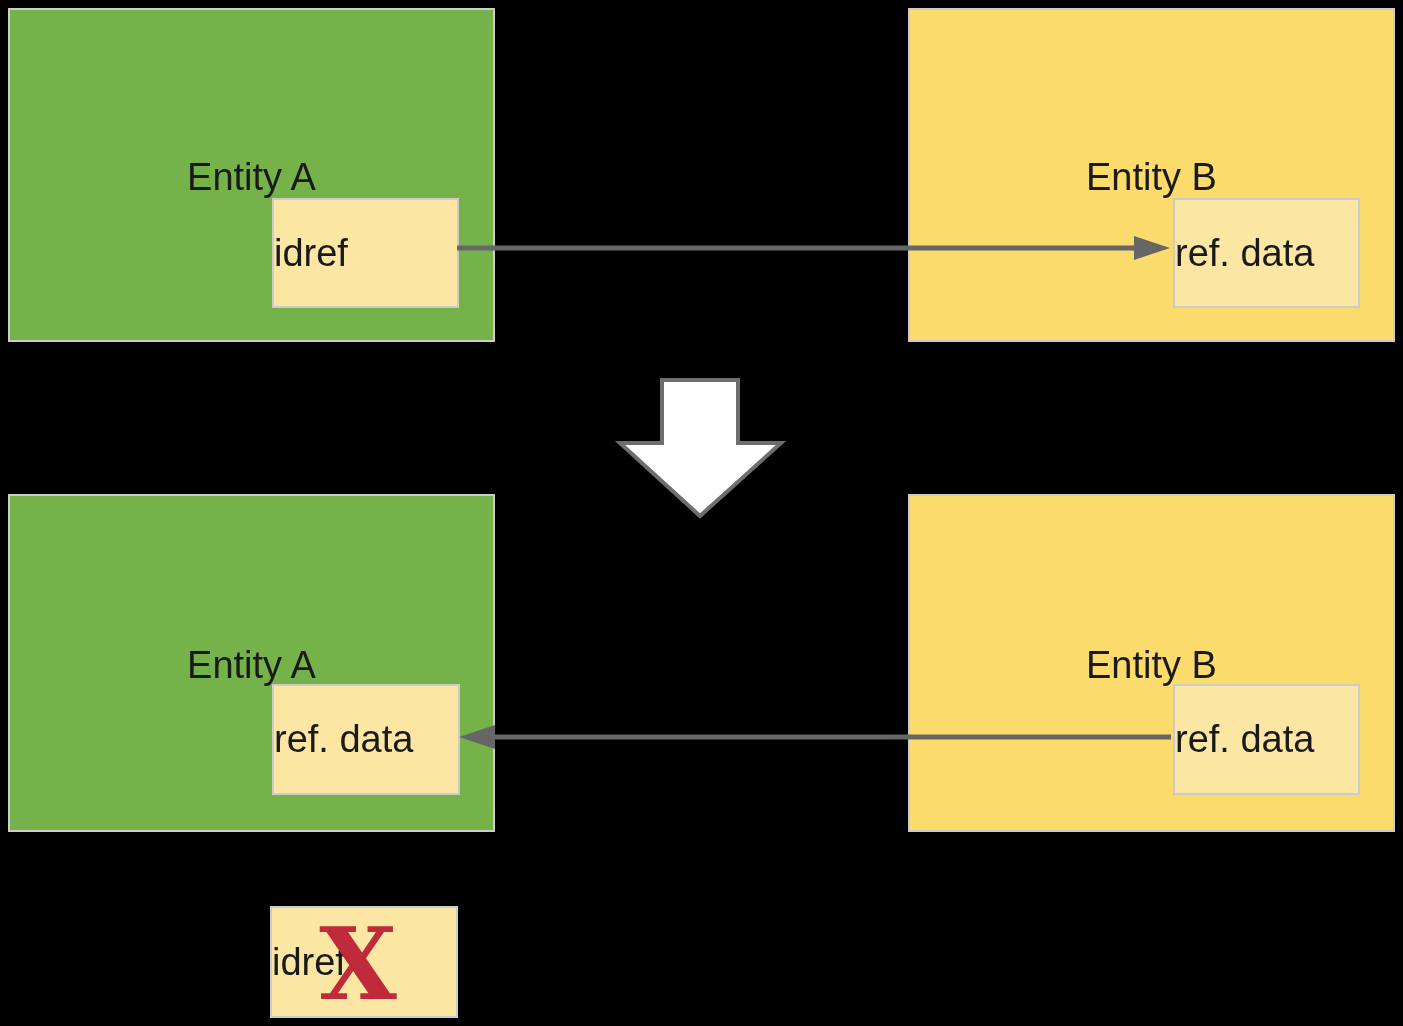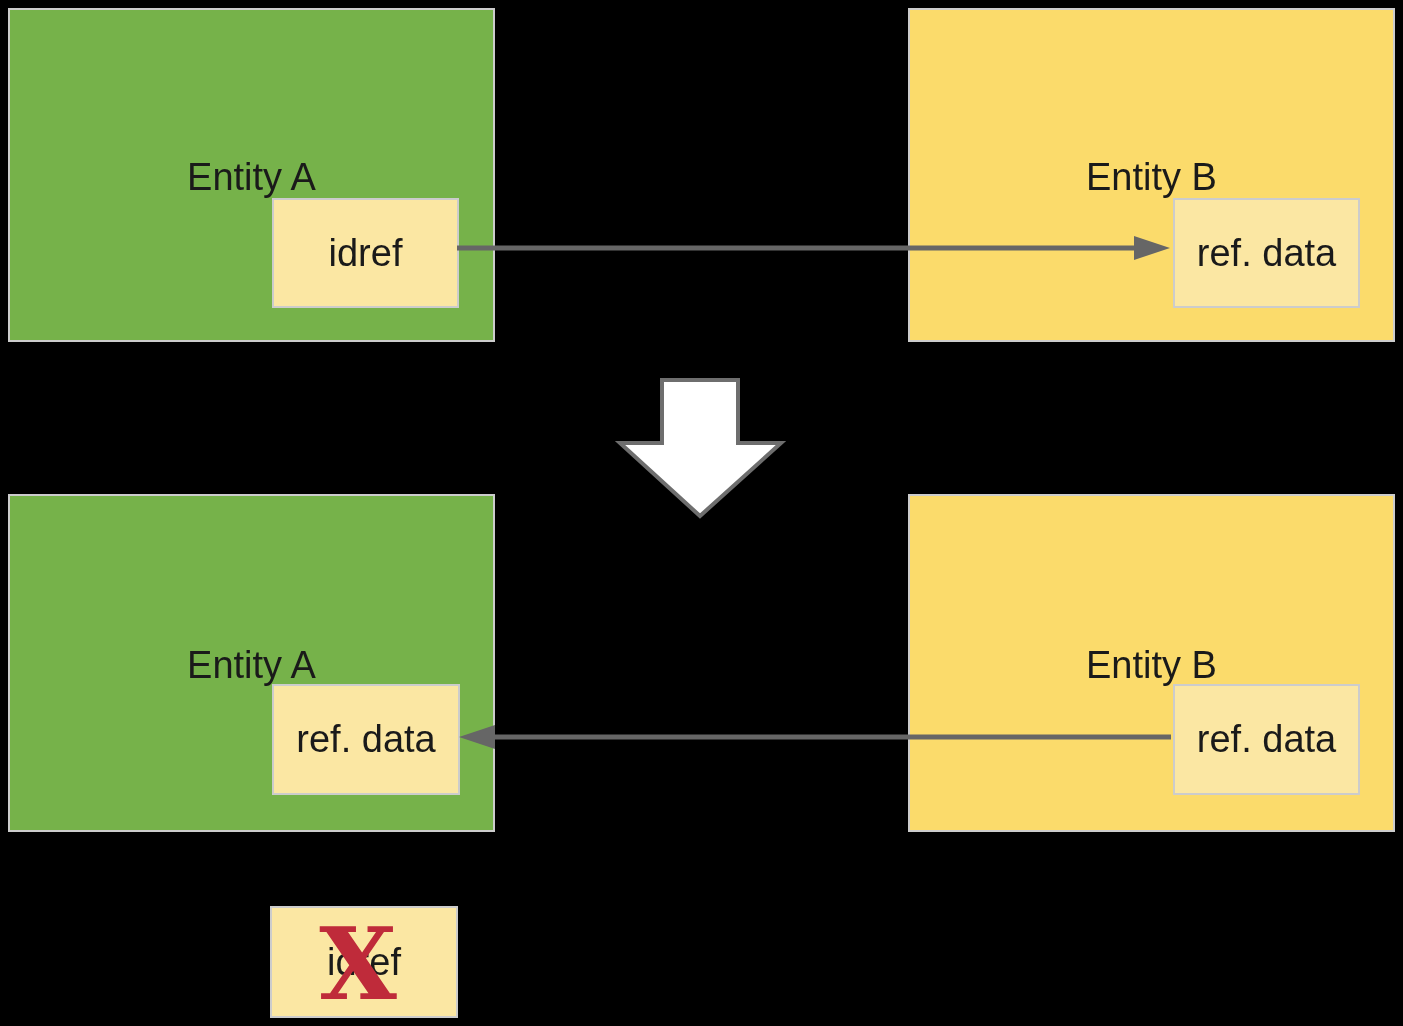--- a/index.html
+++ b/index.html
@@ -32,21 +32,21 @@
     line-height: 1.0;
     color: #1a1a1a;
     white-space: nowrap;
   }
   .field {
     position: absolute;
     border: 2px solid #cccccc;
     box-sizing: border-box;
     display: flex;
     align-items: center;
-    justify-content: center;
+    justify-content: flex-start;
   }
   .field span {
     font-size: 38px;
     color: #1a1a1a;
     white-space: nowrap;
   }
   .cancel-x {
     position: absolute;
     left: 0;
     top: 0;

